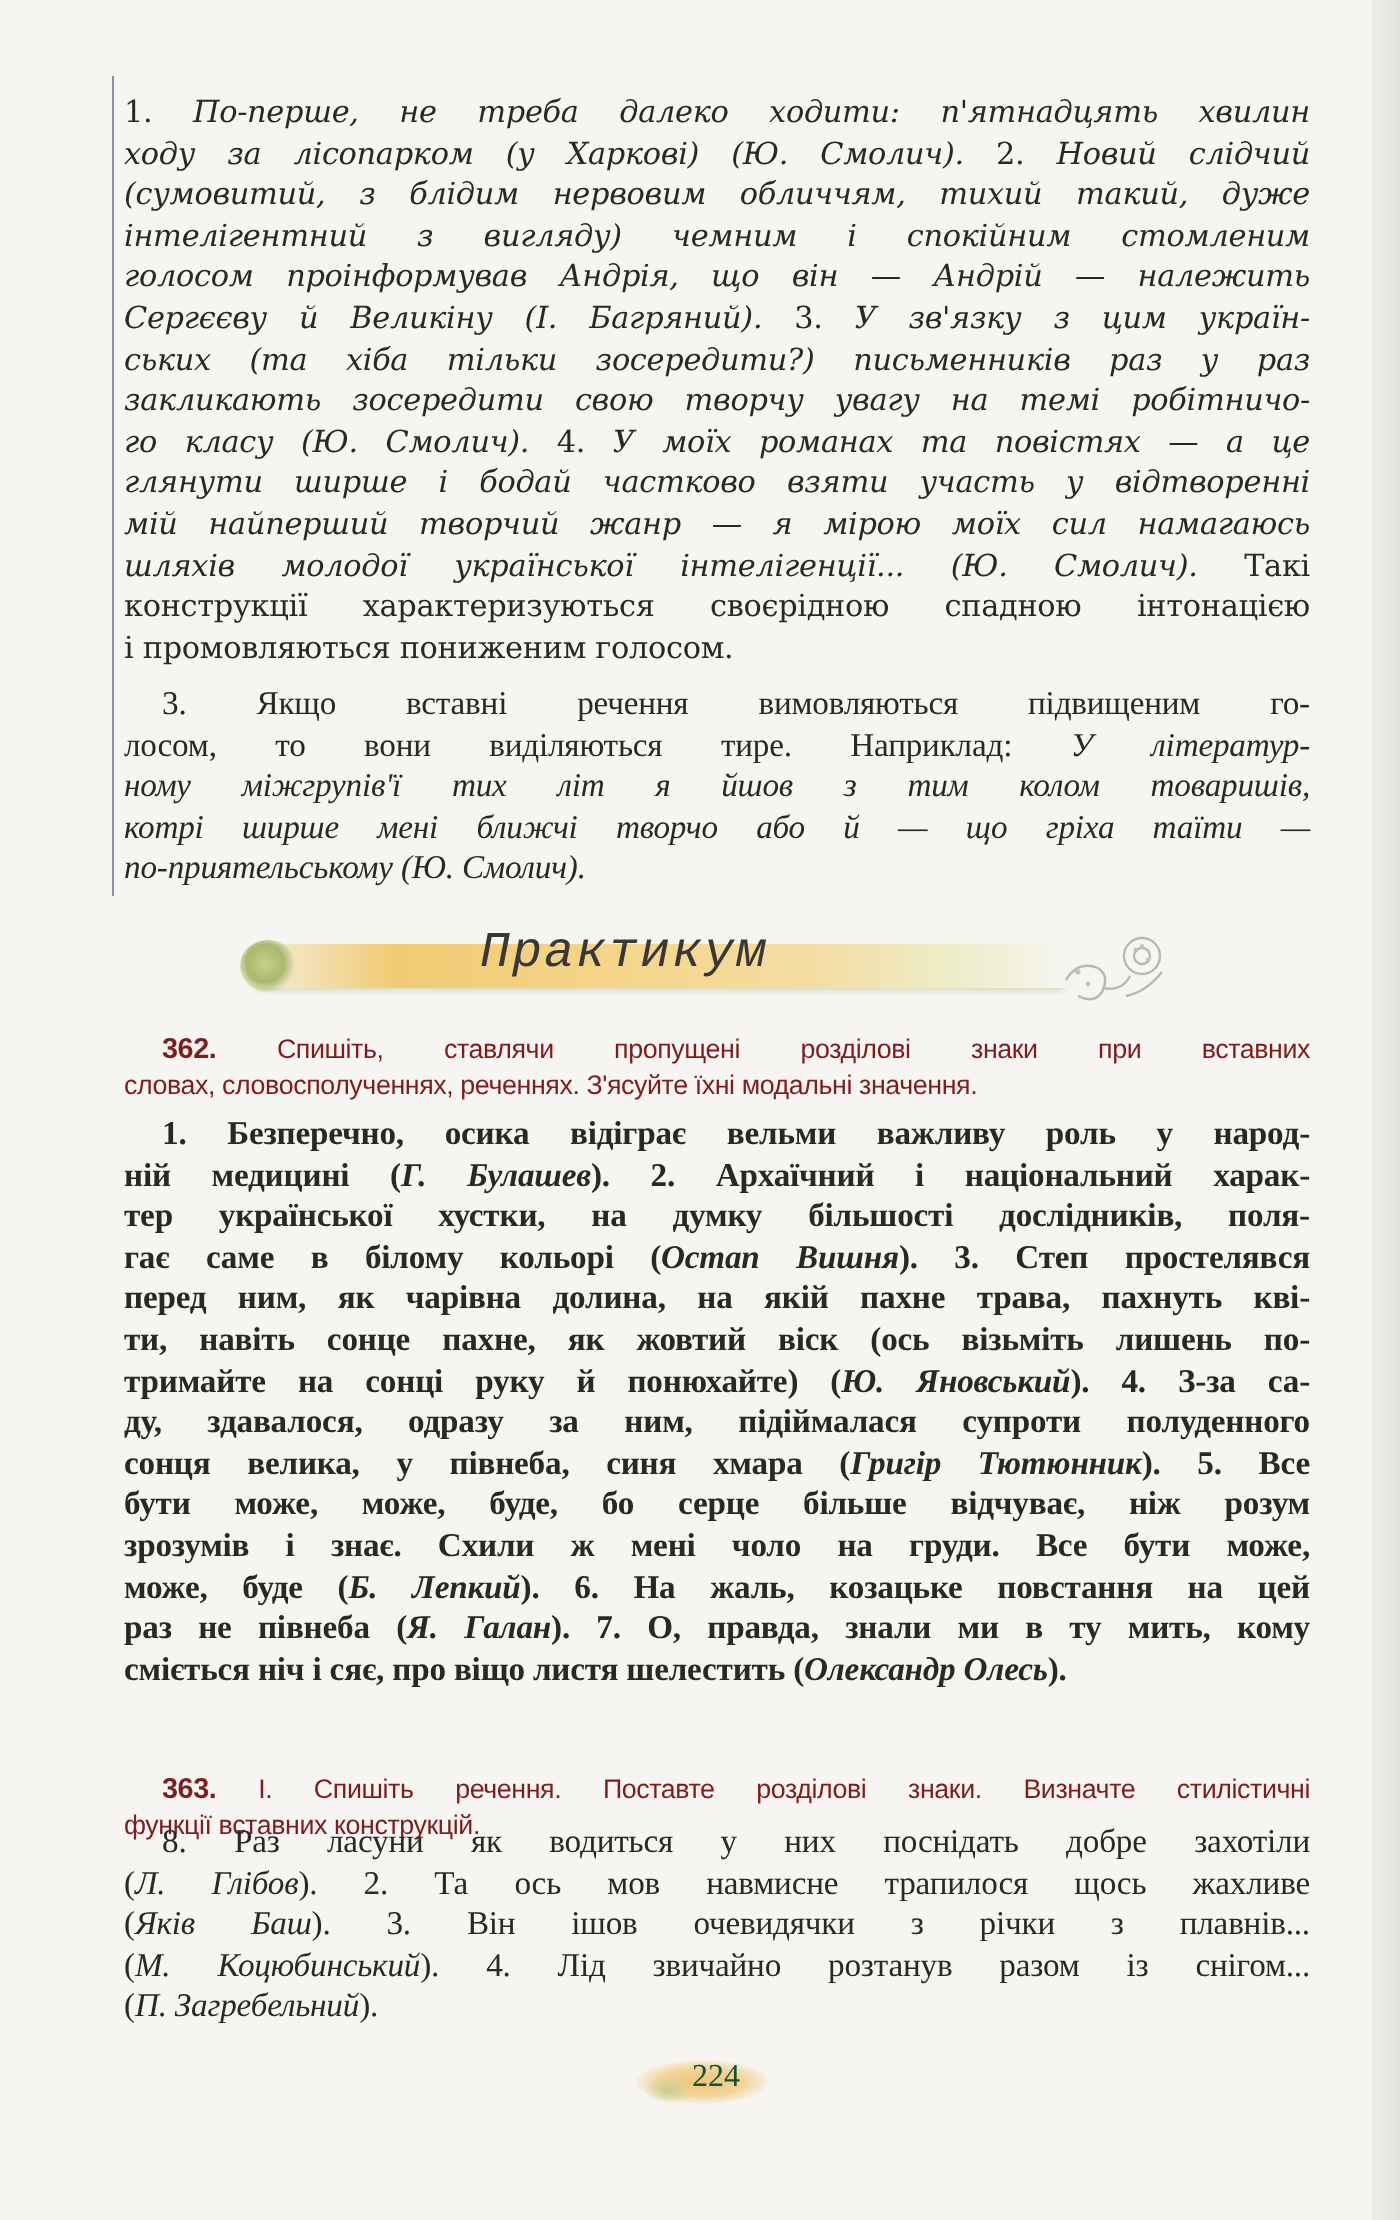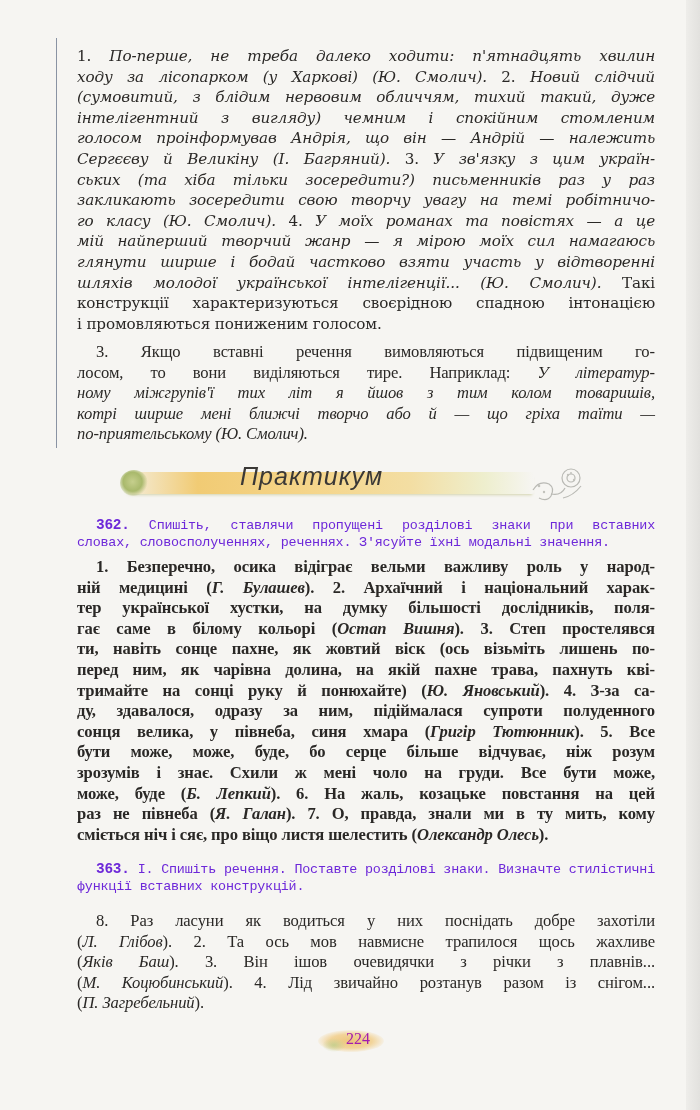--- a/index.html
+++ b/index.html
@@ -15,84 +15,83 @@
   }
   .left-rule {
     position: absolute; left: 56px; top: 38px; width: 1px; height: 410px;
     background: #8a93a3;
   }
   .block { position: absolute; left: 62px; width: 593px; }
   .line {
     display: block; white-space: nowrap; height: 20.6px; line-height: 20.6px;
     font-size: 15.2px; text-align: justify; text-align-last: justify;
     letter-spacing: -0.15px;
-    margin-left: 15px;
   }
   .line.last { text-align-last: left; }
   .indent { padding-left: 19px; }
   .it { font-style: italic; }
   .cond { font-family: "Liberation Serif", serif; font-size: 16.6px; letter-spacing: -0.1px; }
   .task {
-    font-family: Liberation Mono, monospace; font-size: 13.4px;
-    height: 18px; line-height: 18px; color: #6d28d9; letter-spacing: -0.2px;
+    font-family: Liberation Sans, sans-serif; font-size: 13.4px;
+    height: 18px; line-height: 18px; color: #7f1d1d; letter-spacing: -0.2px;
   }
   .task b { font-weight: bold; font-size: 14.4px; }
   .banner {
     position: absolute; left: 112px; top: 462px; width: 470px; height: 44px;
   }
   .banner-band {
     position: absolute; left: 12px; top: 10px; width: 410px; height: 22px;
     background: linear-gradient(to right, rgba(236,200,110,0.15) 0%, #f1cb74 18%, #f5d58a 45%, #f3dea3 70%, rgba(230,232,170,0.5) 88%, rgba(240,240,220,0) 100%);
     border-radius: 8px 2px 2px 8px;
     box-shadow: 0 3px 3px -2px rgba(170,170,90,0.45);
   }
   .banner-leaf {
     position: absolute; left: 8px; top: 8px; width: 28px; height: 26px; border-radius: 50%;
     background: radial-gradient(circle at 45% 45%, #c6cf8d 0%, #a9b96c 45%, rgba(180,190,120,0) 72%);
   }
   .banner-title {
     position: absolute; left: 128px; top: 0px;
-    font-family: Liberation Sans, sans-serif; font-style: italic;
+    font-family: Liberation Mono, monospace; font-style: italic;
     font-size: 25px; color: #3a3836; letter-spacing: 1px;
   }
   .banner-flourish {
     position: absolute; left: 415px; top: 2px; width: 60px; height: 40px;
   }
   .pagenum-bg {
     position: absolute; left: 318px; top: 1030px; width: 66px; height: 22px;
     background: radial-gradient(ellipse at 50% 50%, #eec57a 0%, #f2d49a 45%, rgba(246,228,180,0) 75%);
     border-radius: 50%;
   }
   .pagenum-leaf {
     position: absolute; left: 322px; top: 1038px; width: 24px; height: 14px;
     background: radial-gradient(ellipse, #c8cf8f 0%, rgba(200,207,143,0) 70%);
   }
   .pagenum {
     position: absolute; left: 338px; top: 1030px; width: 40px; text-align: center;
-    font-family: "Liberation Serif", serif; font-size: 16px; color: #a21caf;
+    font-family: "Liberation Serif", serif; font-size: 16px; color: #14532d;
   }
 </style>
 </head>
 <body>
 
 <div class="page-edge"></div>
 <div class="left-rule"></div>
 
 <div class="block" id="theory-block" style="top:46px;">
     <span class="line"><span>1. </span><span class="it">По-перше, не треба далеко ходити: п'ятнадцять хвилин</span></span>
     <span class="line"><span class="it">ходу за лісопарком (у Харкові) (Ю. Смолич). </span><span>2. </span><span class="it">Новий слідчий</span></span>
     <span class="line"><span class="it">(сумовитий, з блідим нервовим обличчям, тихий такий, дуже</span></span>
     <span class="line"><span class="it">інтелігентний з вигляду) чемним і спокійним стомленим</span></span>
     <span class="line"><span class="it">голосом проінформував Андрія, що він — Андрій — належить</span></span>
     <span class="line"><span class="it">Сергєєву й Великіну (І. Багряний). </span><span>3. </span><span class="it">У зв'язку з цим україн-</span></span>
     <span class="line"><span class="it">ських (та хіба тільки зосередити?) письменників раз у раз</span></span>
     <span class="line"><span class="it">закликають зосередити свою творчу увагу на темі робітничо-</span></span>
     <span class="line"><span class="it">го класу (Ю. Смолич). </span><span>4. </span><span class="it">У моїх романах та повістях — а це</span></span>
+    <span class="line"><span class="it">глянути ширше і бодай частково взяти участь у відтворенні</span></span>
     <span class="line"><span class="it">мій найперший творчий жанр — я мірою моїх сил намагаюсь</span></span>
-    <span class="line"><span class="it">глянути ширше і бодай частково взяти участь у відтворенні</span></span>
     <span class="line"><span class="it">шляхів молодої української інтелігенції... (Ю. Смолич). </span><span>Такі</span></span>
     <span class="line"><span>конструкції характеризуються своєрідною спадною інтонацією</span></span>
     <span class="line last"><span>і промовляються пониженим голосом.</span></span>
   </div>
 <div class="block" id="rule3-block" style="top:342px;">
     <span class="line cond indent"><span>3. Якщо вставні речення вимовляються підвищеним го-</span></span>
     <span class="line cond"><span>лосом, то вони виділяються тире. Наприклад: </span><span class="it">У літератур-</span></span>
     <span class="line cond"><span class="it">ному міжгрупів'ї тих літ я йшов з тим колом товаришів,</span></span>
     <span class="line cond"><span class="it">котрі ширше мені ближчі творчо або й — що гріха таїти —</span></span>
     <span class="line cond last"><span class="it">по-приятельському (Ю. Смолич).</span></span>
@@ -122,33 +121,33 @@
 
 <div class="block" id="ex362-task" style="top:516px;">
     <span class="line task indent"><b>362.</b> <span>Спишіть, ставлячи пропущені розділові знаки при вставних</span></span>
     <span class="line task last"><span>словах, словосполученнях, реченнях. З'ясуйте їхні модальні значення.</span></span>
   </div>
 <div class="block" id="ex362-body" style="top:557px;font-weight:bold;">
     <span class="line cond indent"><span>1. Безперечно, осика відіграє вельми важливу роль у народ-</span></span>
     <span class="line cond"><span>ній медицині (</span><span class="it">Г. Булашев</span><span>). 2. Архаїчний і національний харак-</span></span>
     <span class="line cond"><span>тер української хустки, на думку більшості дослідників, поля-</span></span>
     <span class="line cond"><span>гає саме в білому кольорі (</span><span class="it">Остап Вишня</span><span>). 3. Степ простелявся</span></span>
+    <span class="line cond"><span>перед ним, як чарівна долина, на якій пахне трава, пахнуть кві-</span></span>
     <span class="line cond"><span>ти, навіть сонце пахне, як жовтий віск (ось візьміть лишень по-</span></span>
-    <span class="line cond"><span>перед ним, як чарівна долина, на якій пахне трава, пахнуть кві-</span></span>
     <span class="line cond"><span>тримайте на сонці руку й понюхайте) (</span><span class="it">Ю. Яновський</span><span>). 4. З-за са-</span></span>
     <span class="line cond"><span>ду, здавалося, одразу за ним, підіймалася супроти полуденного</span></span>
     <span class="line cond"><span>сонця велика, у півнеба, синя хмара (</span><span class="it">Григір Тютюнник</span><span>). 5. Все</span></span>
     <span class="line cond"><span>бути може, може, буде, бо серце більше відчуває, ніж розум</span></span>
     <span class="line cond"><span>зрозумів і знає. Схили ж мені чоло на груди. Все бути може,</span></span>
     <span class="line cond"><span>може, буде (</span><span class="it">Б. Лепкий</span><span>). 6. На жаль, козацьке повстання на цей</span></span>
     <span class="line cond"><span>раз не півнеба (</span><span class="it">Я. Галан</span><span>). 7. О, правда, знали ми в ту мить, кому</span></span>
     <span class="line cond last"><span>сміється ніч і сяє, про віщо листя шелестить (</span><span class="it">Олександр Олесь</span><span>).</span></span>
   </div>
 
-<div class="block" id="ex363-task" style="top:860px;">
+<div class="block" id="ex363-task" style="top:886px;">
     <span class="line task indent"><b>363.</b> <span>І. Спишіть речення. Поставте розділові знаки. Визначте стилістичні</span></span>
     <span class="line task last"><span>функції вставних конструкцій.</span></span>
   </div>
 <div class="block" id="ex363-body" style="top:911px;">
     <span class="line cond indent"><span>8. Раз ласуни як водиться у них поснідать добре захотіли</span></span>
     <span class="line cond"><span>(</span><span class="it">Л. Глібов</span><span>). 2. Та ось мов навмисне трапилося щось жахливе</span></span>
     <span class="line cond"><span>(</span><span class="it">Яків Баш</span><span>). 3. Він ішов очевидячки з річки з плавнів...</span></span>
     <span class="line cond"><span>(</span><span class="it">М. Коцюбинський</span><span>). 4. Лід звичайно розтанув разом із снігом...</span></span>
     <span class="line cond last"><span>(</span><span class="it">П. Загребельний</span><span>).</span></span>
   </div>

